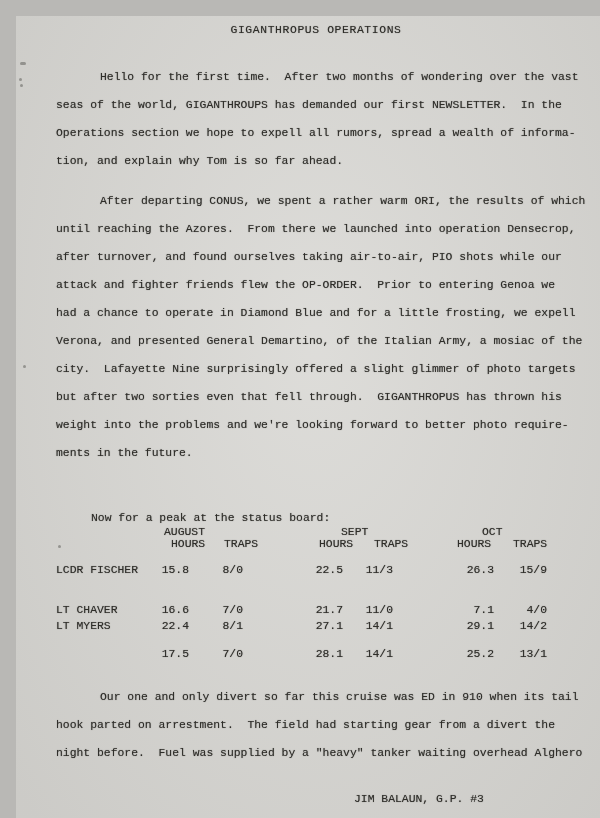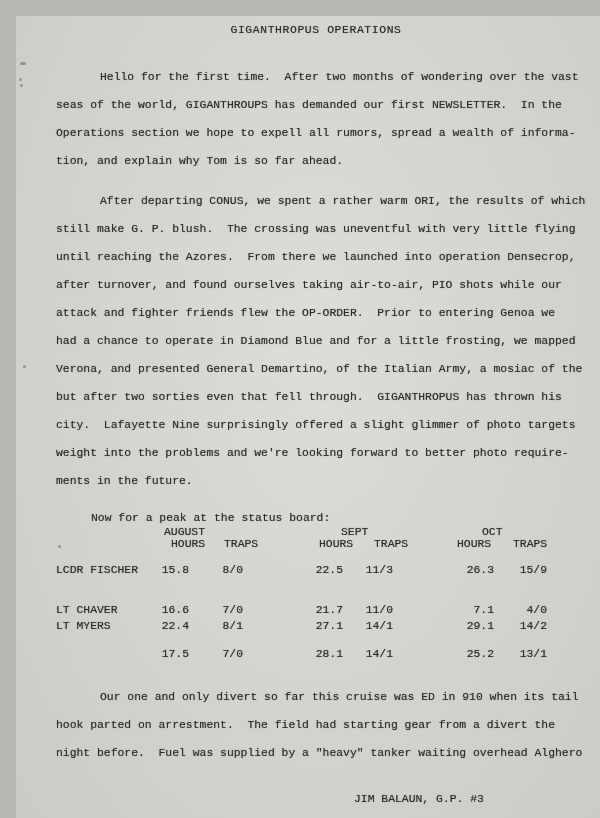--- a/index.html
+++ b/index.html
@@ -70,28 +70,27 @@
 
   <div class="para" style="top:47px">
     <div class="line indent">Hello for the first time.  After two months of wondering over the vast</div>
     <div class="line">seas of the world, GIGANTHROUPS has demanded our first NEWSLETTER.  In the</div>
     <div class="line">Operations section we hope to expell all rumors, spread a wealth of informa-</div>
     <div class="line">tion, and explain why Tom is so far ahead.</div>
   </div>
 
   <div class="para" style="top:171px">
     <div class="line indent">After departing CONUS, we spent a rather warm ORI, the results of which</div>
-    <div class="line">still make G. P. blush.  The crossing was uneventful with very little flying</div>
     <div class="line">until reaching the Azores.  From there we launched into operation Densecrop,</div>
     <div class="line">after turnover, and found ourselves taking air-to-air, PIO shots while our</div>
     <div class="line">attack and fighter friends flew the OP-ORDER.  Prior to entering Genoa we</div>
-    <div class="line">had a chance to operate in Diamond Blue and for a little frosting, we mapped</div>
+    <div class="line">had a chance to operate in Diamond Blue and for a little frosting, we expell</div>
     <div class="line">Verona, and presented General Demartino, of the Italian Army, a mosiac of the</div>
+    <div class="line">city.  Lafayette Nine surprisingly offered a slight glimmer of photo targets</div>
     <div class="line">but after two sorties even that fell through.  GIGANTHROPUS has thrown his</div>
-    <div class="line">city.  Lafayette Nine surprisingly offered a slight glimmer of photo targets</div>
     <div class="line">weight into the problems and we're looking forward to better photo require-</div>
     <div class="line">ments in the future.</div>
   </div>
 
   <div class="intro">Now for a peak at the status board:</div>
 
   <div>
     <div class="thead-months">
       <span class="cell h-aug">AUGUST</span>
       <span class="cell h-sep">SEPT</span>

